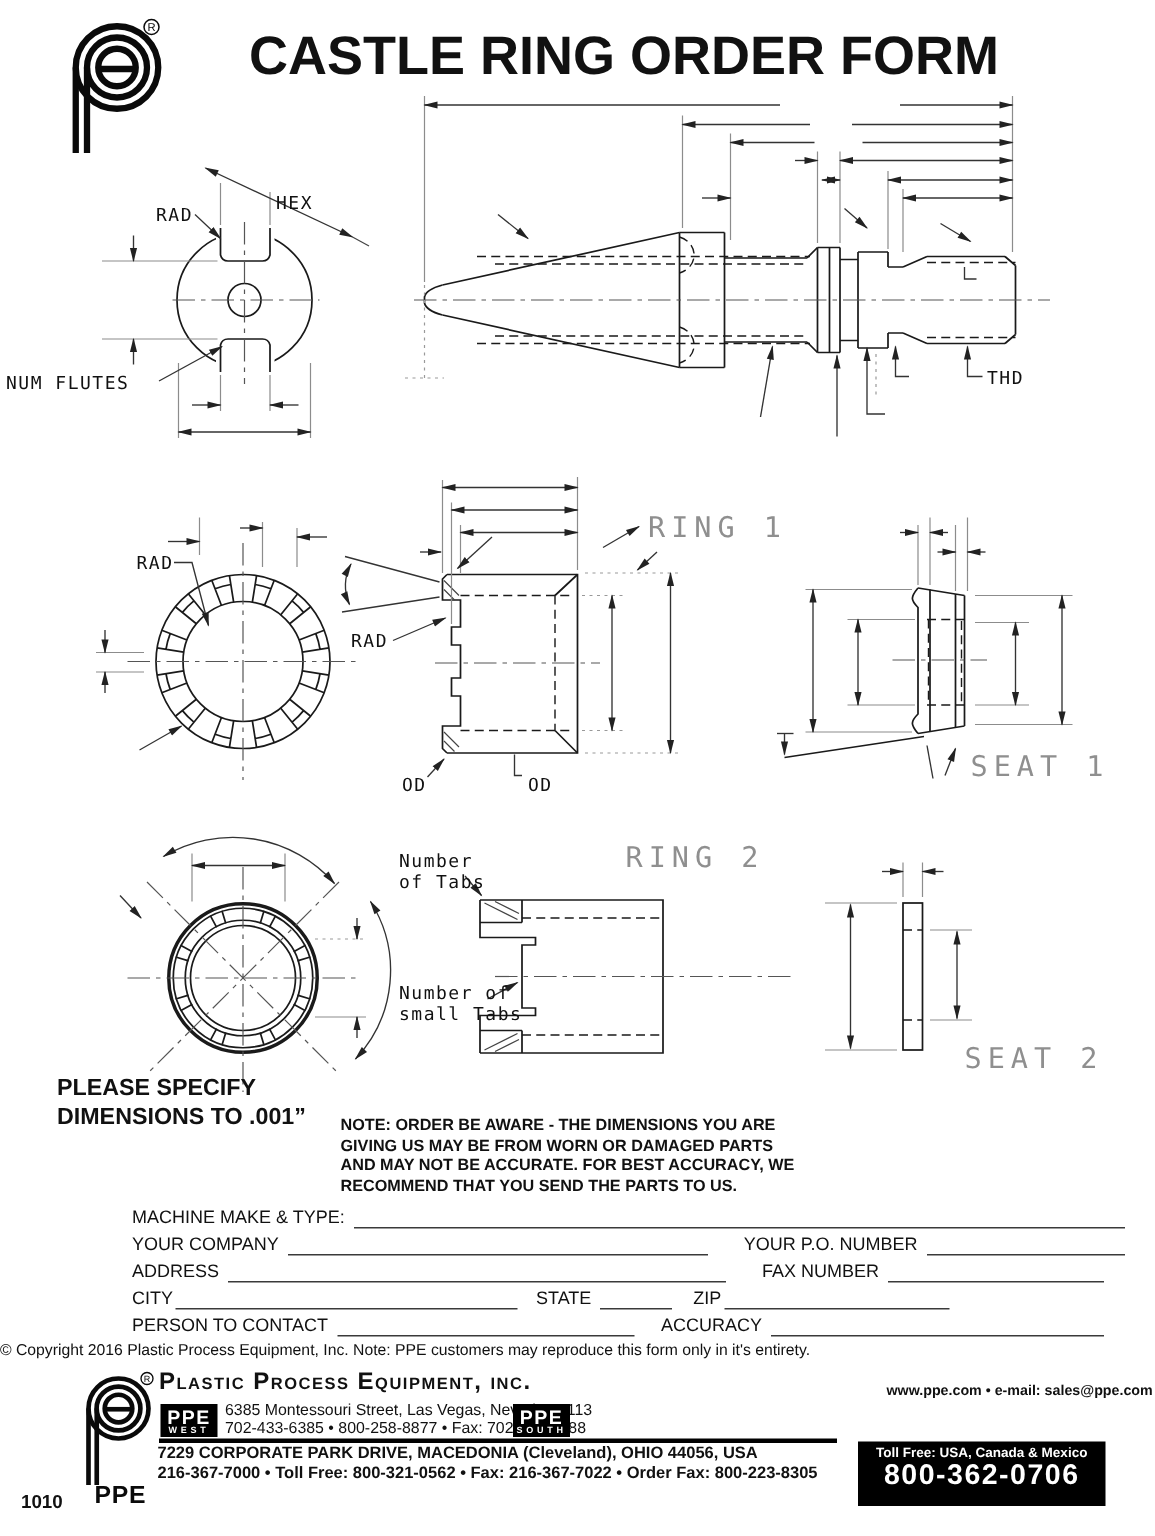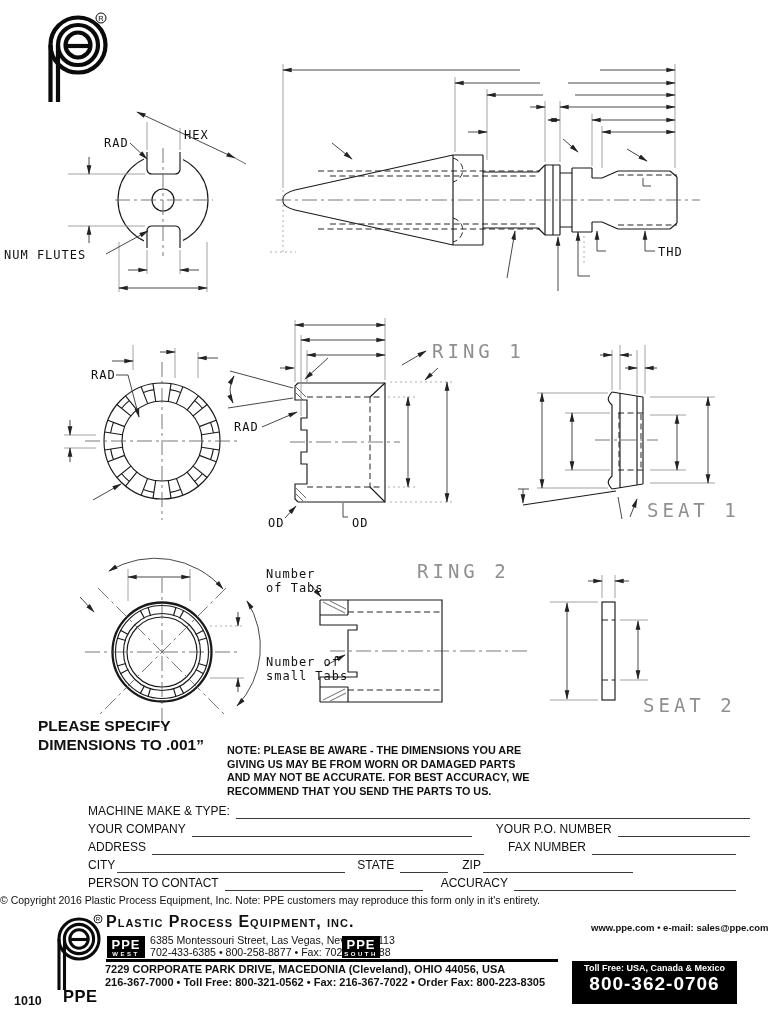--- a/index.html
+++ b/index.html
@@ -277,26 +277,27 @@
     <circle cx="40" cy="39" r="27.5" fill="none" stroke="#0a0a0a" stroke-width="4.2"></circle>
     <circle cx="40" cy="39" r="20" fill="none" stroke="#0a0a0a" stroke-width="4.2"></circle>
     <circle cx="40" cy="39" r="12.5" fill="none" stroke="#0a0a0a" stroke-width="4.2"></circle>
     <path d="M29,40 H54" stroke="#0a0a0a" stroke-width="4.2" fill="none"></path>
     <path d="M12.5,39 V96 M20,39 V96" stroke="#0a0a0a" stroke-width="4.2" fill="none"></path>
     <g>
       <circle cx="63" cy="12" r="5" fill="none" stroke="#0a0a0a" stroke-width="1"></circle>
       <text x="63" y="14.8" text-anchor="middle" style="font-size:7.5px;font-family:'Liberation Sans',sans-serif;fill:#0a0a0a;">R</text>
     </g>
   </svg>
+  <div class="title">CASTLE RING ORDER FORM</div>
 
   <div class="specify">
     <div>PLEASE SPECIFY</div>
     <div>DIMENSIONS TO .001”</div>
   </div>
-  <div class="note">NOTE: PLEASE BE AWARE - THE DIMENSIONS YOU ARE GIVING US MAY BE FROM WORN OR DAMAGED PARTS AND MAY NOT BE ACCURATE. FOR BEST ACCURACY, WE RECOMMEND THAT YOU SEND THE PARTS TO US.</div>
+  <div class="note">NOTE: ORDER BE AWARE - THE DIMENSIONS YOU ARE GIVING US MAY BE FROM WORN OR DAMAGED PARTS AND MAY NOT BE ACCURATE. FOR BEST ACCURACY, WE RECOMMEND THAT YOU SEND THE PARTS TO US.</div>
 
   <div class="form">
     <div class="frow">
       <span class="fl">MACHINE MAKE &amp; TYPE:</span>
       <span class="uline grow"></span>
     </div>
     <div class="frow">
       <span class="fl">YOUR COMPANY</span>
       <span class="uline" style="width:280px;"></span>
       <span class="fl" style="margin-left:24px;">YOUR P.O. NUMBER</span>

